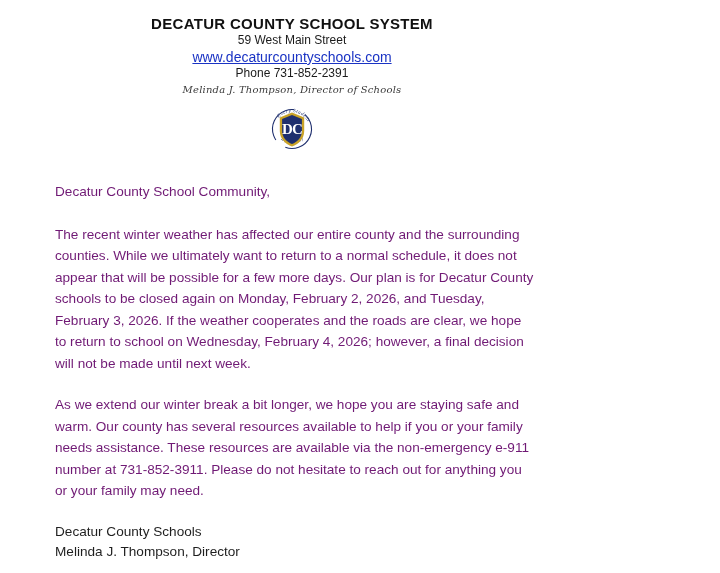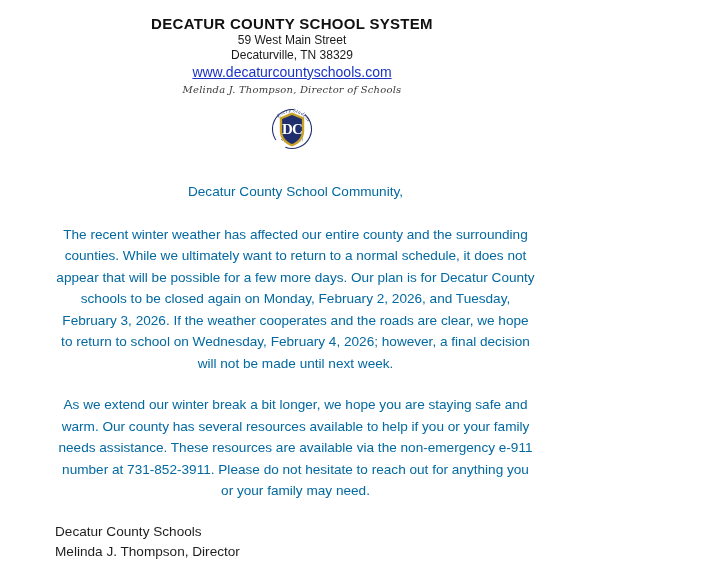--- a/index.html
+++ b/index.html
@@ -73,23 +73,23 @@
 
   
   .letter-body {
     margin-top: 26px;
     padding-left: 55px;
     padding-right: 48px;
   }
   .para {
     font-size: 13.6px;
     line-height: 21.5px;
-    color: #0369a1;
+    color: #701a75;
     margin: 6px 0 20px 0;
-    text-align: center;
+    text-align: left;
   }
   .para.salutation { margin-bottom: 21px; }
   .para.closing-line { margin-bottom: 22px; }
 
   .signoff {
     font-size: 13.6px;
     line-height: 20px;
     color: #1f1f1f;
     margin: 0;
   }
@@ -108,26 +108,26 @@
 <body>
 
 <div class="page">
 
   <div class="letterhead">
 
     <div class="lh-title">DECATUR COUNTY SCHOOL SYSTEM</div>
 
     <div class="lh-line">59 West Main Street</div>
 
-    <div class="lh-line">Decaturville, TN 38329</div>
 
     <div>
       <a class="lh-link" href="#">www.decaturcountyschools.com</a>
     </div>
 
+    <div class="lh-line">Phone 731-852-2391</div>
 
     <div class="lh-script">Melinda J. Thompson, Director of Schools</div>
 
     <div class="logo-wrap">
       <div class="logo">
         <svg width="52" height="52" viewBox="0 0 52 52" aria-hidden="true">
           <defs>
             <path id="arcTop" d="M 9,26 A 17,17 0 0 1 43,26" fill="none"></path>
             <path id="arcBot" d="M 11,26 A 15,15 0 0 0 41,26" fill="none"></path>
           </defs>

